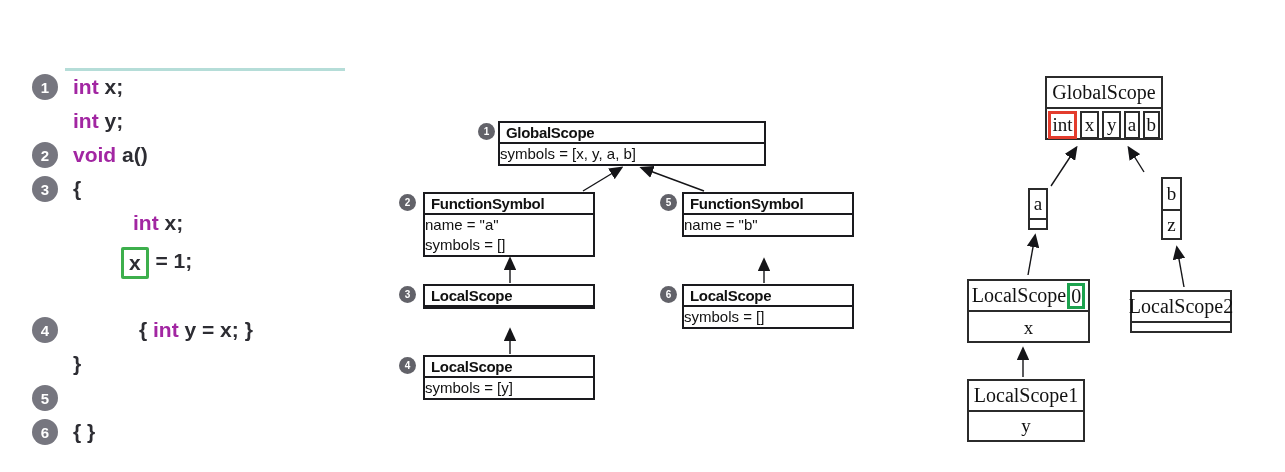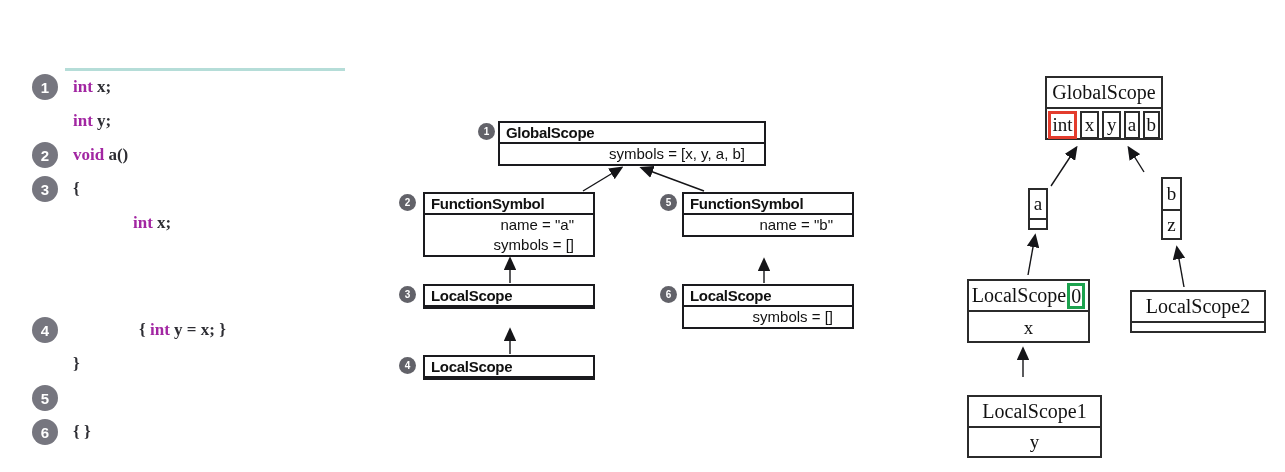--- a/index.html
+++ b/index.html
@@ -1,38 +1,38 @@
 <!DOCTYPE html>
 <html><head>
 <meta charset="utf-8">
 <style>
   html,body{margin:0;padding:0;background:#fff;}
   #canvas{position:relative;width:1285px;height:472px;background:#ffffff;overflow:hidden;
           font-family:"Liberation Sans",sans-serif;}
 
   
   .teal-line{position:absolute;left:65px;top:68px;width:280px;height:3px;background:#b5ddd8;}
-  .code-line{position:absolute;white-space:pre;font-family:Liberation Serif, serif;
-             font-size:17px;font-weight:bold;color:#2d2d33;line-height:30px;}
+  .code-line{position:absolute;white-space:pre;font-family:Liberation Sans, sans-serif;
+             font-size:21px;font-weight:bold;color:#2d2d33;line-height:30px;}
   .kw{color:#a226a2;font-weight:bold;}
   .tok-box{display:inline-block;border:3px solid;border-radius:2px;padding:0 5px;margin:0 1px;
            line-height:26px;vertical-align:-2px;}
   .tok-box.green{border-color:#3daf4c;}
   .tok-box.blue{border-color:#38aeee;}
   .tok-box.red{border-color:#e84232;}
   .marker{position:absolute;width:26px;height:26px;border-radius:50%;background:#76767f;
           color:#fff;font:bold 15px "Liberation Sans",sans-serif;display:flex;
           align-items:center;justify-content:center;}
 
   
   .uml{position:absolute;background:#fff;border:2px solid #1a1a1e;box-sizing:border-box;}
   .uml .hd{font:bold 15px "Liberation Sans",sans-serif;letter-spacing:-0.3px;color:#111;
            padding:0 6px;border-bottom:2px solid #1a1a1e;height:19px;line-height:19px;}
-  .uml .row{font:15px "Liberation Sans",sans-serif;color:#111;padding:0 19px;height:20px;
-            line-height:20px;white-space:nowrap;text-align:right;}
+  .uml .row{font:15px "Liberation Sans",sans-serif;color:#111;padding:0 0;height:20px;
+            line-height:20px;white-space:nowrap;}
   .badge{position:absolute;width:17px;height:17px;border-radius:50%;background:#626269;
          color:#fff;font:bold 10px "Liberation Sans",sans-serif;display:flex;
          align-items:center;justify-content:center;}
   .hl-red{display:inline-block;border:2px solid #e84232;padding:0 2px;margin-left:3px;
           line-height:17px;}
 
   
   .sbox{position:absolute;background:#fff;border:2px solid #2b2b2b;box-sizing:border-box;
         font-family:"Liberation Serif",serif;color:#111;}
   .sbox .title{display:flex;align-items:center;justify-content:center;font-size:20px;
@@ -61,20 +61,21 @@
   <div class="marker" style="left:32px;top:176px">3</div>
   <div class="marker" style="left:32px;top:317px">4</div>
   <div class="marker" style="left:32px;top:385px">5</div>
   <div class="marker" style="left:32px;top:419px">6</div>
 
   <div class="code-line" style="left:73px;top:72px"><span class="kw">int</span><span> x;</span></div>
   <div class="code-line" style="left:73px;top:140px"><span class="kw">void</span><span> a()</span></div>
   <div class="code-line" style="left:73px;top:106px"><span class="kw">int</span><span> y;</span></div>
   <div class="code-line" style="left:73px;top:174px"><span>{</span></div>
   <div class="code-line" style="left:133px;top:208px"><span class="kw">int</span><span> x;</span></div>
+  <div class="code-line" style="left:120px;top:246px"><span class="tok-box green">x</span><span> = 1;</span></div>
   <div class="code-line" style="left:139px;top:315px"><span>{ </span><span class="kw">int</span><span> y = x; }</span></div>
   <div class="code-line" style="left:73px;top:349px"><span>}</span></div>
   <div class="code-line" style="left:73px;top:417px"><span>{ }</span></div>
 
   <div class="badge" style="left:478px;top:123px">1</div>
   <div class="uml" style="left:498px;top:121px;width:268px">
     <div class="hd">GlobalScope</div>
     <div class="row">symbols = [x, y, a, b]</div>
   </div>
 
@@ -98,20 +99,21 @@
 
   <div class="badge" style="left:660px;top:286px">6</div>
   <div class="uml" style="left:682px;top:284px;width:172px">
     <div class="hd">LocalScope</div>
     <div class="row">symbols = []</div>
   </div>
 
   <div class="badge" style="left:399px;top:357px">4</div>
   <div class="uml" style="left:423px;top:355px;width:172px">
     <div class="hd">LocalScope</div>
+    <div class="row">symbols = [y]</div>
   </div>
 
   <div class="sbox" style="left:1045px;top:76px;width:118px;height:64px">
     <div class="title">GlobalScope</div>
     <div class="cells">
       <div class="cell red" style="width:32px">int</div>
       <div class="cell" style="width:21px">x</div>
       <div class="cell" style="width:21px">y</div>
       <div class="cell" style="width:17px">a</div>
       <div class="cell" style="width:19px">b</div>
@@ -129,26 +131,26 @@
   </div>
 
   <div class="sbox" style="left:967px;top:279px;width:123px;height:64px">
     <div class="title">
         <span>LocalScope</span>
         <span class="hl-green">0</span>
       </div>
     <div class="member" style="height:31px">x</div>
   </div>
 
-  <div class="sbox" style="left:1130px;top:290px;width:136px;height:43px">
+  <div class="sbox" style="left:1130px;top:290px;width:102px;height:43px">
     <div class="title">LocalScope2</div>
     <div class="member" style="height:8px"></div>
   </div>
 
-  <div class="sbox" style="left:967px;top:395px;width:135px;height:63px">
+  <div class="sbox" style="left:967px;top:379px;width:118px;height:63px">
     <div class="title">LocalScope1</div>
     <div class="member" style="height:28px">y</div>
   </div>
 
   <svg class="arrows" width="1285" height="472">
     <defs>
       <marker id="ah" markerWidth="10" markerHeight="9" refX="8" refY="4.5" orient="auto">
         <path d="M0,0 L10,4.5 L0,9 z" fill="#151518"></path>
       </marker>
     </defs>

